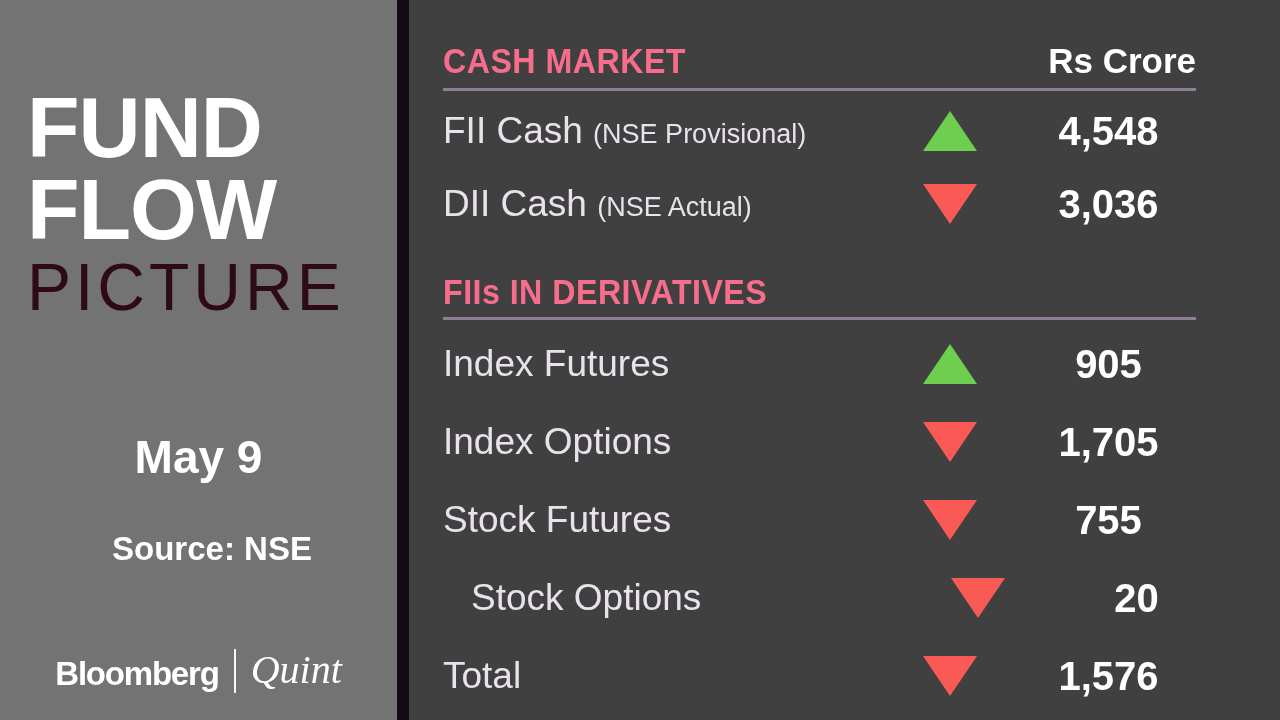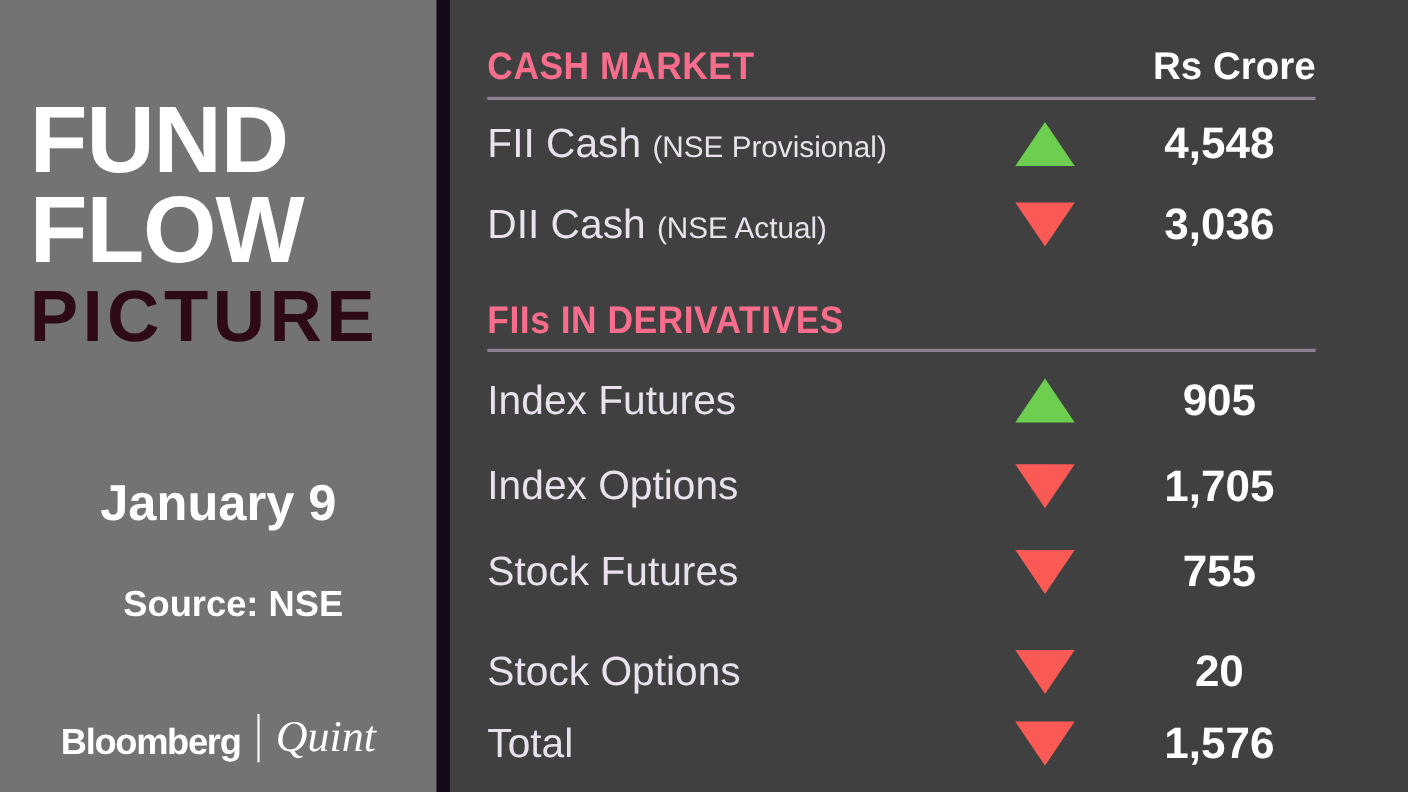--- a/index.html
+++ b/index.html
@@ -34,21 +34,21 @@
     font-weight:bold;
     font-size:86px;
     line-height:0.93;
     letter-spacing:-1px;
   }
   .brand-line.l2 { margin-top:2px; }
   .brand-sub {
     display:block;
     margin-top:4px;
     color:#2e0a18;
-    font-weight:700;
+    font-weight:400;
     font-size:66px;
     line-height:1.0;
     letter-spacing:4px;
   }
 
   .date-text {
     position:absolute; left:0; top:430px; width:397px;
     text-align:center;
     color:#ffffff;
     font-size:46px;
@@ -159,21 +159,21 @@
 
 <div class="card">
 
   <div class="left-panel">
     <div class="brand-block">
       <span class="brand-line l1">FUND</span>
       <span class="brand-line l2">FLOW</span>
       <span class="brand-sub">PICTURE</span>
     </div>
 
-    <div class="date-text">January 9</div>
+    <div class="date-text">May 9</div>
     <div class="source-text">Source: NSE</div>
 
     <div class="logo-row">
       <span class="logo-bloomberg">Bloomberg</span>
       <span class="logo-divider"></span>
       <span class="logo-quint">Quint</span>
     </div>
   </div>
 
   <div class="gutter"></div>
@@ -225,21 +225,21 @@
     </div>
 
     <div class="row" style="top:491px;">
       <span class="r-label">Stock Futures</span>
       <span class="r-arrow">
           <span class="tri down"></span>
         </span>
       <span class="r-value">755</span>
     </div>
 
-    <div class="row" style="top:582px;">
+    <div class="row" style="top:569px;margin-left:28px;">
       <span class="r-label">Stock Options</span>
       <span class="r-arrow">
           <span class="tri down"></span>
         </span>
       <span class="r-value">20</span>
     </div>
 
     <div class="row" style="top:647px;">
       <span class="r-label">Total</span>
       <span class="r-arrow">

